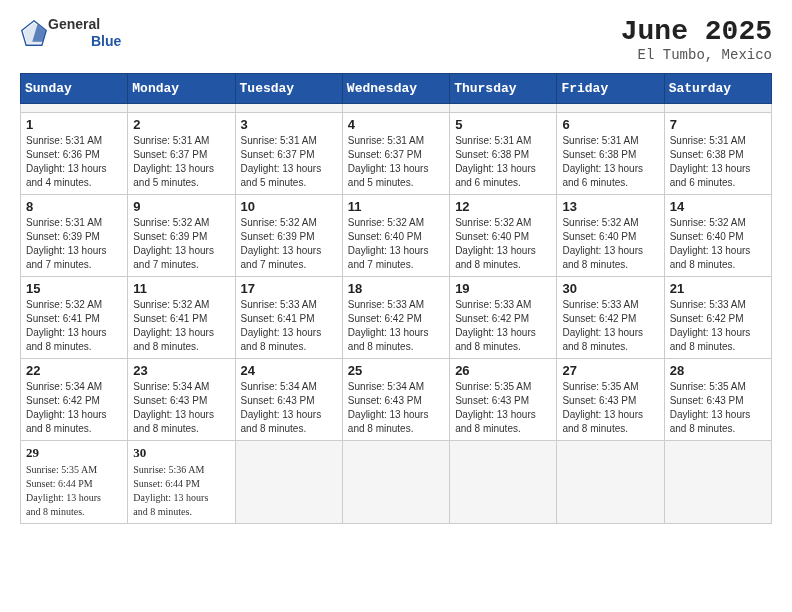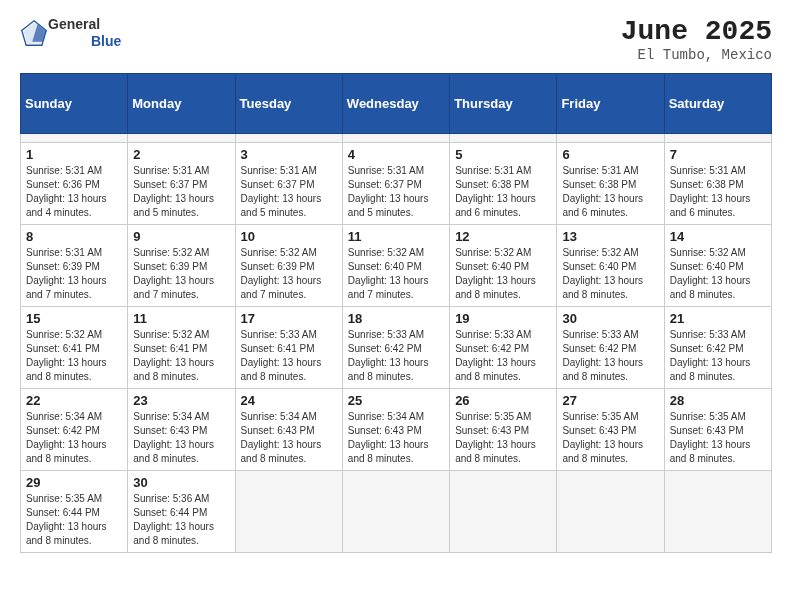--- a/index.html
+++ b/index.html
@@ -54,23 +54,24 @@
     .calendar {
       width: 100%;
       border-collapse: collapse;
       border: 1px solid #ccc;
     }
     .calendar th {
       background: #2255a4;
       color: #fff;
       font-size: 13px;
       font-weight: bold;
-      padding: 22px 4px;
+      padding: 7px 4px;
       text-align: left;
       border: 1px solid #1a4080;
+      font-family: Liberation Mono, monospace;
     }
     .calendar td {
       vertical-align: top;
       border: 1px solid #ccc;
       padding: 4px 5px;
       font-size: 10.5px;
       color: #333;
       width: calc(100% / 7);
       min-height: 70px;
       background: #fff;
@@ -85,20 +86,21 @@
       display: block;
       margin-bottom: 2px;
     }
     .cell-text {
       font-size: 10px;
       color: #333;
       line-height: 1.4;
     }
     .last-row td {
       border-bottom: 1px solid #ccc;
+      font-family: Liberation Serif, serif;
     }
   </style>
 </head>
 <body>
 
 <div class="page">
   <div class="header">
     <div class="logo">
       <svg class="logo-icon" viewBox="0 0 32 32" width="32" height="32">
         <polygon points="16,4 28,14 24,28 8,28 4,14" fill="#2255a4" opacity="0.15"></polygon>

